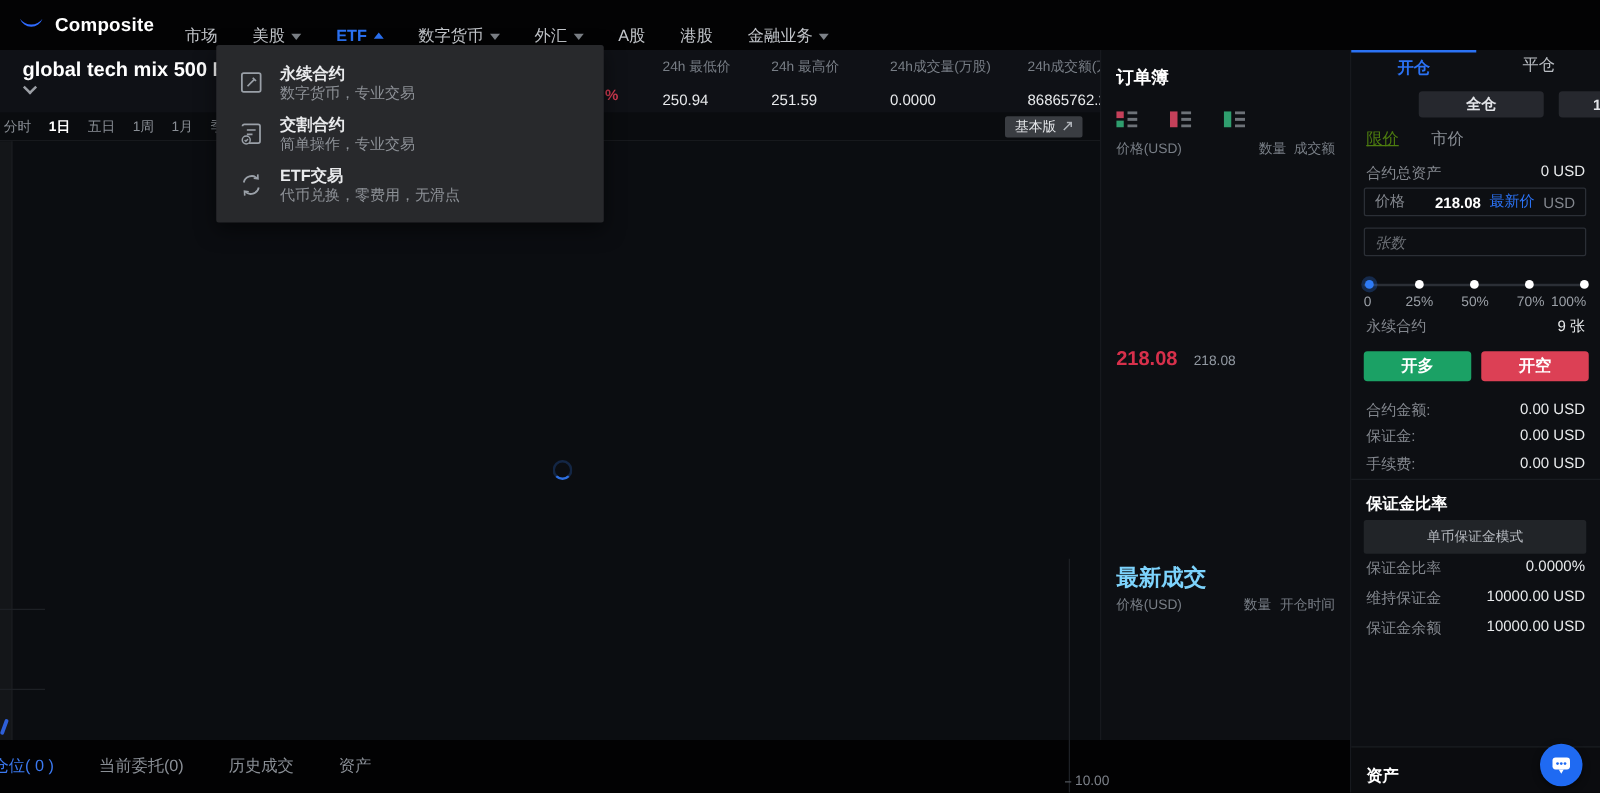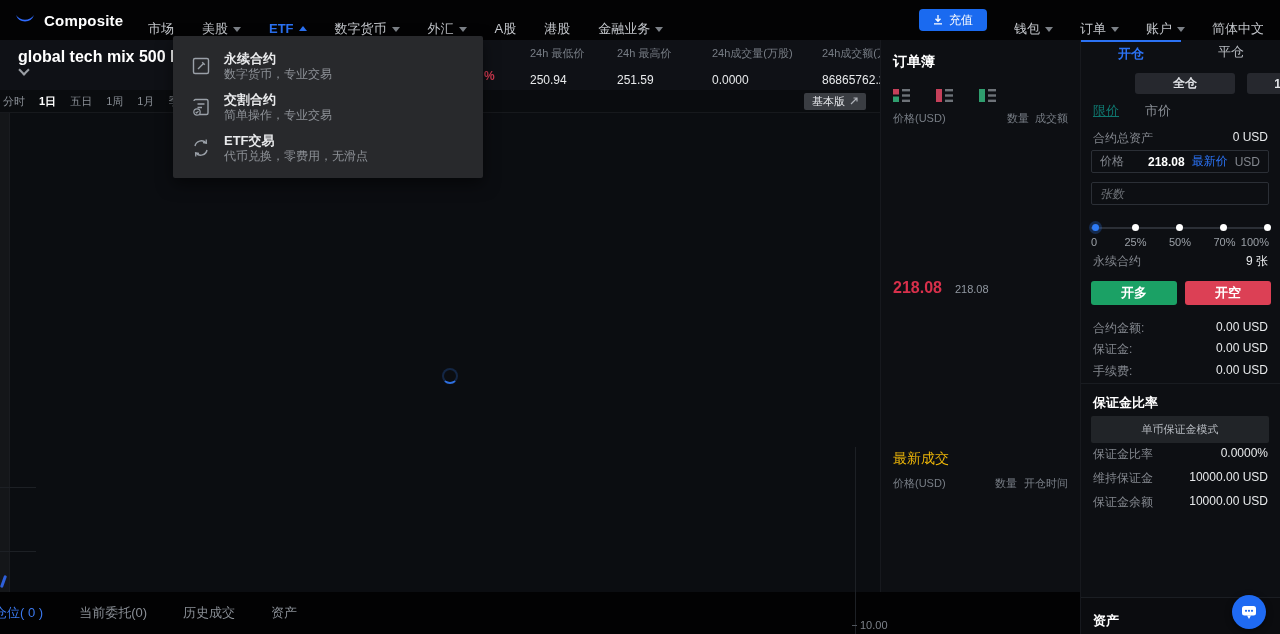--- a/index.html
+++ b/index.html
@@ -63,21 +63,21 @@
   .ob-title { position:absolute; left:12px; top:13px; color:#fff; font-size:14px; font-weight:bold; }
   .ob-icons { position:absolute; left:12px; top:49px; display:flex; gap:26px; }
   .ob-icon { width:17px; height:13px; cursor:pointer; }
   .ob-head { position:absolute; left:12px; right:12px; top:71px; display:flex; font-size:11px; color:#787e86; }
   .ob-head span:nth-child(1){ width:80px; }
   .ob-head span:nth-child(2){ width:56px; text-align:right; }
   .ob-head span:nth-child(3){ flex:1; text-align:right; }
   .ob-last { position:absolute; left:12px; top:239px; display:flex; align-items:baseline; gap:13px; }
   .ob-last .big { color:#d7304b; font-size:16px; font-weight:bold; }
   .ob-last .small { color:#9198a1; font-size:11px; }
-  .trades-title { position:absolute; left:12px; top:410px; color:#eab308; font-size:14px; font-weight:normal; }
+  .trades-title { position:absolute; left:12px; top:410px; color:#7dd3fc; font-size:18px; font-weight:bold; }
   .tr-head { position:absolute; left:12px; right:12px; top:436px; display:flex; font-size:11px; color:#787e86; }
   .tr-head span:nth-child(1){ width:80px; }
   .tr-head span:nth-child(2){ width:44px; text-align:right; }
   .tr-head span:nth-child(3){ flex:1; text-align:right; }
 
   
   .bottom-bar { position:absolute; left:0; top:592px; width:1080px; height:42px; background:#020203;
                 display:flex; align-items:center; gap:36px; font-size:13px; color:#8a8f96; padding-left:0; }
   .bt { cursor:pointer; white-space:nowrap; }
   .bt.first { margin-left:-6px; }
@@ -85,21 +85,21 @@
 
   
   .panel { position:absolute; left:1080px; top:40px; width:200px; height:594px; background:#0d0f13; border-left:1px solid #17191e; }
   .p-tabs { position:absolute; left:0; top:0; width:200px; height:26px; display:flex; }
   .p-tab { flex:1; text-align:center; font-size:13px; color:#b9bdc3; line-height:24px; cursor:pointer; }
   .p-tab.active { color:#2b72f4; font-weight:bold; border-top:2px solid #2b72f4; }
   .p-btn-row { position:absolute; left:10px; top:33px; width:212px; display:flex; gap:12px;margin-left:44px; }
   .p-btn { flex:1; height:21px; background:#26282e; border:none; border-radius:3px; color:#e2e4e8;
            font-size:12px; font-weight:bold; display:flex; align-items:center; justify-content:center; gap:6px; cursor:pointer; }
   .ordertype { position:absolute; left:12px; top:62px; display:flex; gap:26px; font-size:13px; color:#888d94; }
-  .ordertype .ot.active { color:#0f766e;text-decoration:underline; }
+  .ordertype .ot.active { color:#4d7c0f;text-decoration:underline; }
   .kv { position:absolute; left:12px; right:12px; display:flex; justify-content:space-between; font-size:12px; }
   .kv .k { color:#83878e; } .kv .v { color:#e8eaec; }
   .inp { position:absolute; left:10px; width:178px; height:23px; border:1px solid #2b2f36; border-radius:2px;
          background:transparent; display:flex; align-items:center; padding:0 8px; gap:7px; font-size:12px; }
   .inp .lbl { color:#83878e; }
   .inp .val { margin-left:auto; color:#fff; font-weight:bold; }
   .inp .link { color:#2b72f4; cursor:pointer; }
   .inp .unit { color:#83878e; }
   .qty-input { position:absolute; left:10px; top:142px; width:178px; height:23px; border:1px solid #2b2f36; border-radius:2px;
                background:transparent; color:#e8eaec; font-size:12px; padding:0 8px; outline:none;
@@ -159,43 +159,20 @@
         <span>A股</span>
       </span>
     <span class="nav-item">
         <span>港股</span>
       </span>
     <span class="nav-item">
         <span>金融业务</span>
         <i class="caret"></i>
       </span>
   </div>
-  <div class="nav-right">
-    <button class="deposit-btn">
-      <svg width="10" height="10" viewBox="0 0 10 10">
-        <path d="M5 0 V6 M2.5 3.8 L5 6.3 L7.5 3.8 M1 8.8 H9" stroke="#fff" stroke-width="1.3" fill="none"></path>
-      </svg>
-      <span>充值</span>
-    </button>
-    <span class="nav-item">
-        <span>钱包</span>
-        <i class="caret"></i>
-      </span>
-    <span class="nav-item">
-        <span>订单</span>
-        <i class="caret"></i>
-      </span>
-    <span class="nav-item">
-        <span>账户</span>
-        <i class="caret"></i>
-      </span>
-    <span class="nav-item">
-        <span>简体中文</span>
-      </span>
-  </div>
 </div>
 
 <div class="dropdown">
   <div class="dd-item">
     <svg class="dd-icon" viewBox="0 0 20 20">
       <rect x="2.5" y="2.5" width="15" height="15" rx="1.5" fill="none" stroke="#9aa0a8" stroke-width="1.4"></rect>
       <path d="M7 13 L12.5 7.5 M11.2 6.2 l2.6 2.6" stroke="#9aa0a8" stroke-width="1.4" fill="none"></path>
     </svg>
     <div>
       <div class="dd-title">永续合约</div>

